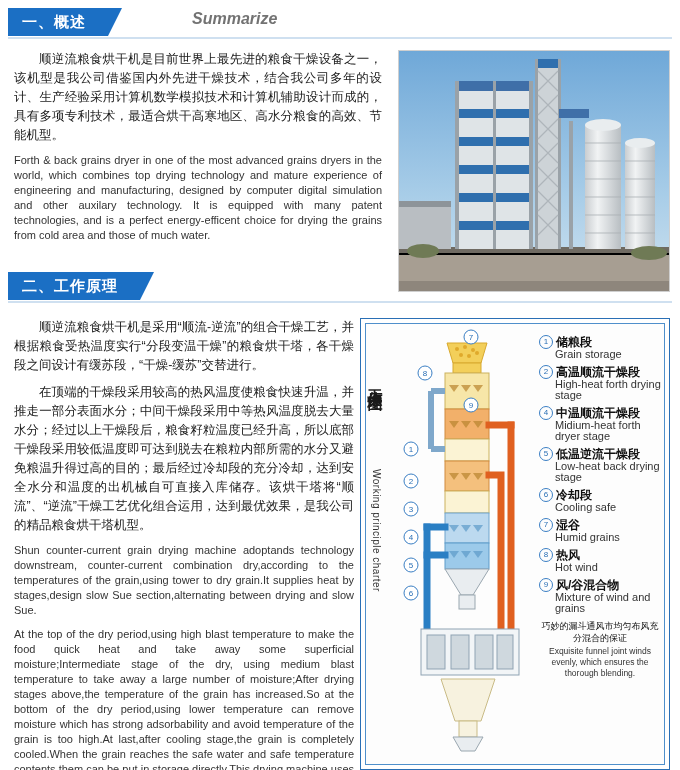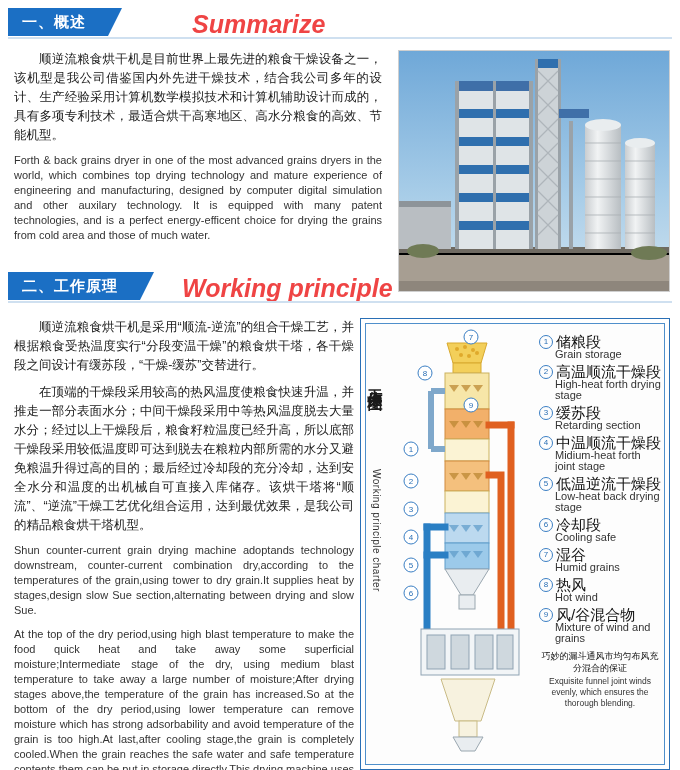--- a/index.html
+++ b/index.html
@@ -39,23 +39,23 @@
     right: -14px;
     top: 0;
     width: 0;
     height: 0;
     border-top: 28px solid #1b6fc4;
     border-right: 14px solid transparent;
   }
   .banner-en {
     position: absolute;
     top: 2px;
-    font-size: 25px;
+    font-size: 16px;
     font-weight: bold;
-    color: #ef4444;
+    color: #737373;
     font-style: italic;
     letter-spacing: 0px;
   }
   .rule {
     position: absolute;
     left: 0;
     right: 0;
     top: 28px;
     height: 2px;
     background: #cfe0f0;
@@ -205,23 +205,24 @@
     border: 1px solid #3b7fc4;
     border-radius: 50%;
     color: #2a6fb5;
     font-size: 8px;
     line-height: 12px;
     text-align: center;
     vertical-align: middle;
     margin-right: 3px;
   }
   .legend-item .cn {
-    font-size: 15px;
+    font-size: 12px;
     color: #111;
     vertical-align: middle;
+    font-weight: bold;
   }
   .legend-item .en {
     display: block;
     font-size: 11px;
     color: #333;
     margin-left: 16px;
     line-height: 11px;
   }
   .legend-note {
     margin-top: 6px;
@@ -335,21 +336,20 @@
           <ellipse cx="24" cy="200" rx="16" ry="7" fill="#6f7a55"></ellipse>
           <ellipse cx="250" cy="202" rx="18" ry="7" fill="#6f7a55"></ellipse>
         </svg>
       </div>
     </div>
   </div>
 
   <div class="sec2">
     <div class="head">
       <div class="banner">二、工作原理</div>
-      <div class="banner-en">Working principle</div>
       <div class="rule"></div>
     </div>
 
     <div class="body">
       <div class="textcol">
         <p class="cn-para">顺逆流粮食烘干机是采用“顺流-逆流”的组合干燥工艺，并根据粮食受热温度实行“分段变温干燥”的粮食烘干塔，各干燥段之间设计有缓苏段，“干燥-缓苏”交替进行。</p>
         <p class="cn-para">在顶端的干燥段采用较高的热风温度使粮食快速升温，并推走一部分表面水分；中间干燥段采用中等热风温度脱去大量水分；经过以上干燥段后，粮食籽粒温度已经升高，所以底部干燥段采用较低温度即可达到脱去在粮粒内部所需的水分又避免粮温升得过高的目的；最后经过冷却段的充分冷却，达到安全水分和温度的出机械自可直接入库储存。该烘干塔将“顺流”、“逆流”干燥工艺优化组合运用，达到最优效果，是我公司的精品粮食烘干塔机型。</p>
         <p class="en-para">Shun counter-current grain drying machine adoptands technology downstream, counter-current combination dry,according to the temperatures of the grain,using tower to dry grain.It supplies heat by stages,design slow Sue section,alternating between drying and slow Sue.</p>
         <p class="en-para">At the top of the dry period,using high blast temperature to make the food quick heat and take away some superficial moisture;Intermediate stage of the dry,  using medium blast temperature to take away a large number of moisture;After drying stages  above,the temperature of the grain has increased.So at the bottom of the dry period,using lower temperature can remove moisture which has strong adsorbability and avoid temperature of the grain is too high.At last,after cooling stage,the grain is completely cooled.When the grain reaches the safe water and safe temperature contents,them can be put in storage directly.This drying machine uses uses downstream and counter-current at the same time,achieving the best effect,it's high-quality drying tower in our company.</p>
       </div>
@@ -464,26 +464,22 @@
         <div class="legend">
           <div class="legend-item">
             <span class="num">1</span><span class="cn">储粮段</span>
             <span class="en">Grain storage</span>
           </div>
           <div class="legend-item">
             <span class="num">2</span><span class="cn">高温顺流干燥段</span>
             <span class="en">High-heat forth drying stage</span>
           </div>
           <div class="legend-item">
-            <span class="num">3</span><span class="cn">缓苏段</span>
-            <span class="en">Retarding section</span>
-          </div>
-          <div class="legend-item">
             <span class="num">4</span><span class="cn">中温顺流干燥段</span>
-            <span class="en">Midium-heat forth joint stage</span>
+            <span class="en">Midium-heat forth dryer stage</span>
           </div>
           <div class="legend-item">
             <span class="num">5</span><span class="cn">低温逆流干燥段</span>
             <span class="en">Low-heat back drying stage</span>
           </div>
           <div class="legend-item">
             <span class="num">6</span><span class="cn">冷却段</span>
             <span class="en">Cooling safe</span>
           </div>
           <div class="legend-item">

